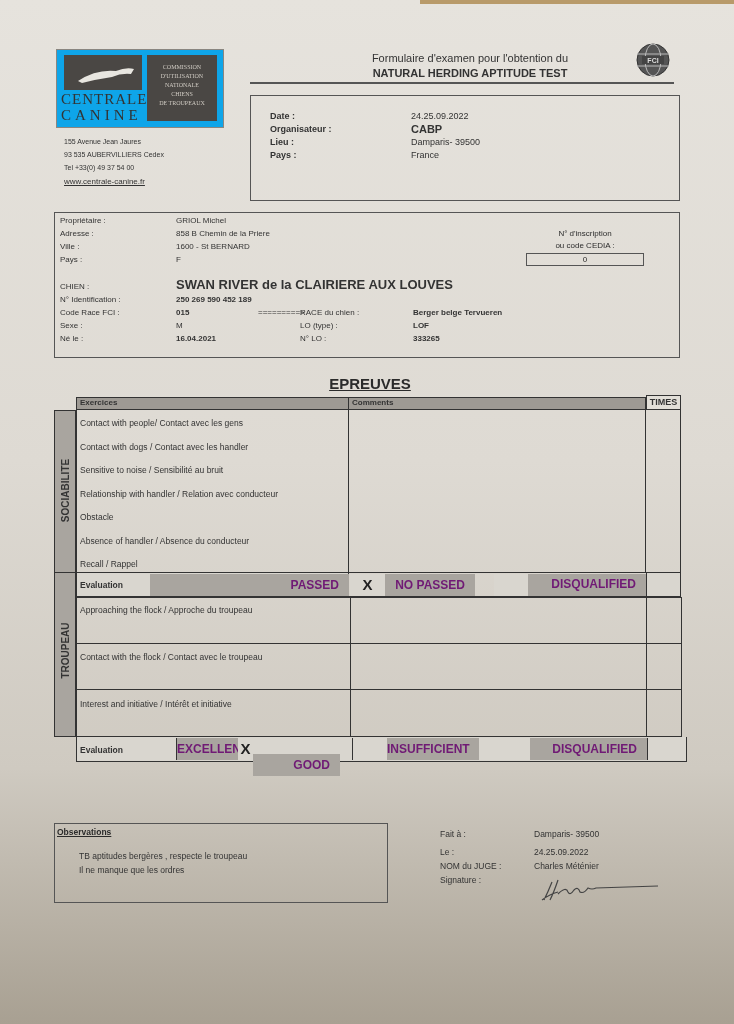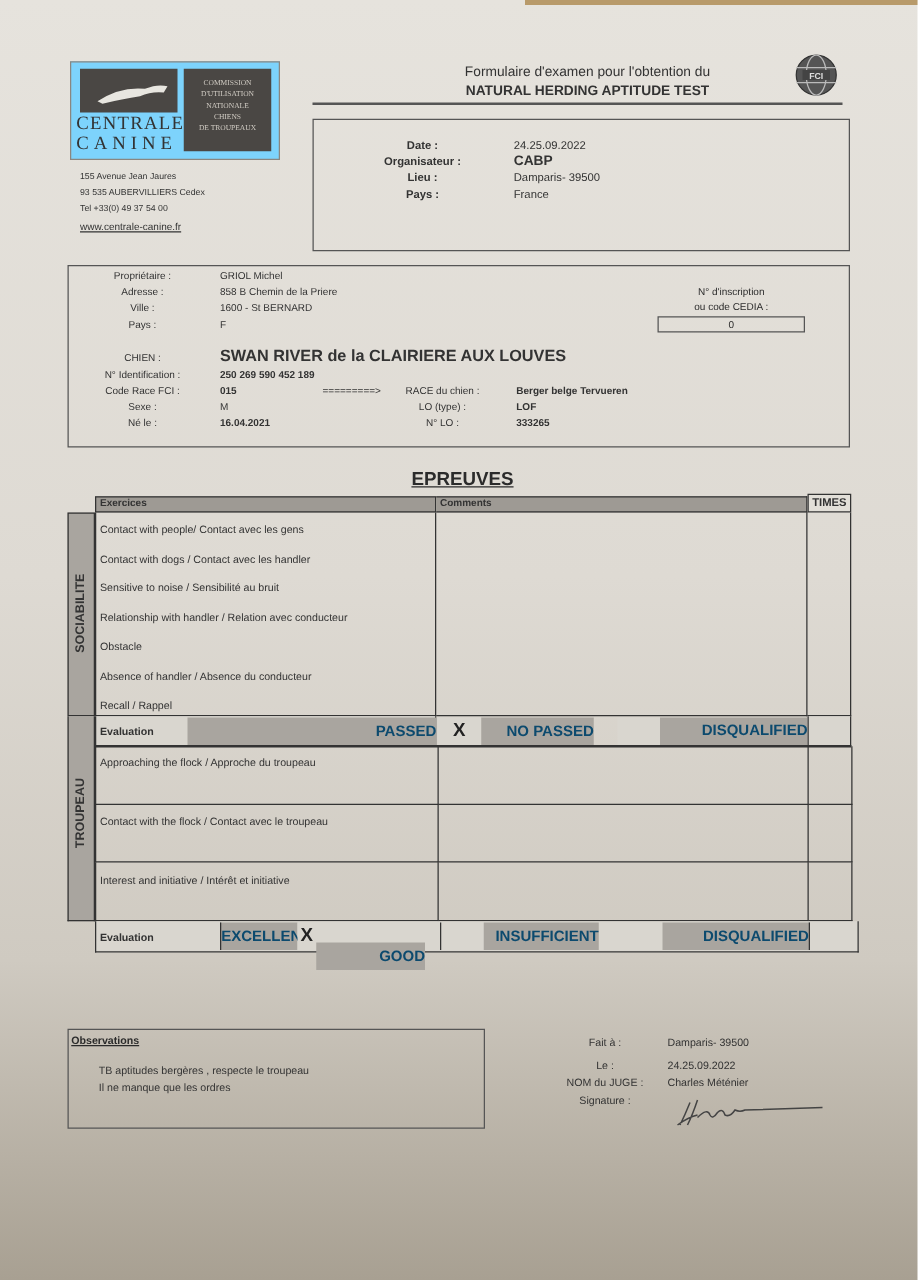--- a/index.html
+++ b/index.html
@@ -4,45 +4,45 @@
 <style>
   html, body { margin:0; padding:0; }
   body {
     width:734px; height:1024px; overflow:hidden; position:relative;
     background: linear-gradient(180deg, #e6e3dd 0%, #dedad3 45%, #cfcac1 75%, #a8a092 100%);
     font-family: "Liberation Sans", sans-serif; color:#2b2b2b;
   }
   .topstrip { position:absolute; left:420px; top:0; width:314px; height:4px; background:#b89a6a; }
   .abs { position:absolute; }
   
-  .logo { left:56px; top:49px; width:166px; height:77px; border:1px solid #8a8680; background:#7dd3fc; }
+  .logo { left:56px; top:49px; width:166px; height:77px; border:1px solid #8a8680; background:#0ea5e9; }
   .logo .dogbox { position:absolute; left:7px; top:5px; width:78px; height:35px; background:#4a4744; }
   .logo .dog { position:absolute; left:12px; top:10px; width:62px; height:20px; }
   .logo .word { position:absolute; left:4px; font-family:"Liberation Serif", serif; color:#333; letter-spacing:1px; }
   .logo .w1 { top:41px; font-size:15px; }
   .logo .w2 { top:57px; font-size:15px; letter-spacing:4px; }
   .logo .commission { position:absolute; left:90px; top:5px; width:70px; height:66px; background:#4a4744; color:#cfcac2; font-family:"Liberation Serif", serif; font-size:6px; text-align:center; line-height:9px; padding-top:8px; box-sizing:border-box; }
   .addr { left:64px; width:166px; text-align:left; font-size:7px; color:#333; }
   .addr.url { text-decoration:underline; font-size:8px; }
   
   .h-sub { left:330px; top:52px; width:280px; text-align:center; font-size:11px; color:#333; }
   .h-title { left:330px; top:67px; width:280px; text-align:center; font-size:11px; font-weight:bold; color:#333; }
   .h-rule { left:250px; top:82px; width:424px; height:2px; background:#555; }
   .fci { left:632px; top:42px; width:42px; height:36px; }
   .box { border:1px solid #555; box-sizing:border-box; }
-  .lbl { text-align:center; font-size:9px; color:#333; }
+  .lbl { text-align:left; font-size:9px; color:#333; }
   .val { font-size:9px; color:#333; }
   .bold { font-weight:bold; }
   .cell { position:absolute; box-sizing:border-box; font-size:8px; color:#333; }
   .gray { background:#a9a59f; }
   .lgray { background:#d9d6cf; }
   .hdr { background:#9e9a94; font-weight:bold; font-size:8px; color:#333; padding-left:3px; }
   .line-h { position:absolute; height:1.5px; background:#333; }
   .ex { position:absolute; left:80px; font-size:8.5px; color:#333;text-align:right; }
-  .evalt { font-weight:bold; font-size:12px; color:#0c4a6e; text-align:right; padding-right:0; line-height:22px; }
+  .evalt { font-weight:bold; font-size:12px; color:#701a75; text-align:right; padding-right:10px; line-height:22px; }
   .mark { font-weight:bold; font-size:15px; text-align:center; line-height:22px; color:#222; }
   .vert { position:absolute; font-weight:bold; font-size:10px; color:#333; transform:rotate(-90deg); transform-origin:center; white-space:nowrap; text-align:center; }
 </style>
 </head>
 <body>
 
 <div class="topstrip"></div>
 
 <div class="abs logo">
   <div class="dogbox">

